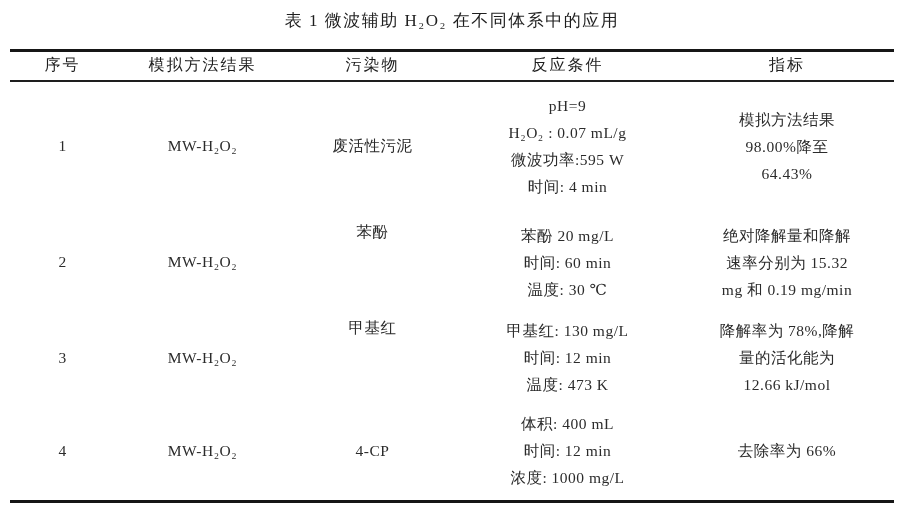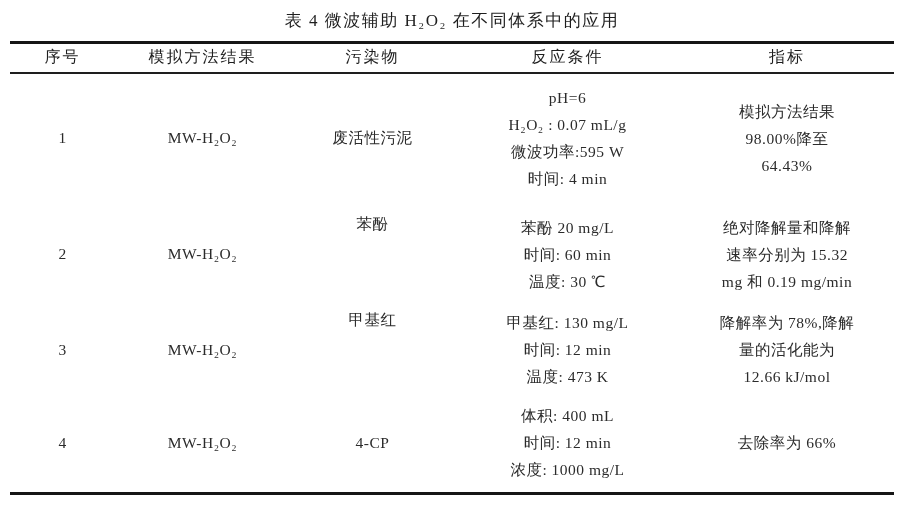--- a/index.html
+++ b/index.html
@@ -16,24 +16,23 @@
     font-size:17px;
     padding-top:9px;
     height:32px;
     letter-spacing:1.5px;
     color:#1e1e1e;
   }
   table.tbl{
     border-collapse:collapse;
     table-layout:fixed;
     width:884px;
-    margin:0 10px;
+    margin:8px 10px;
     border-top:3px solid #161616;
     border-bottom:3px solid #161616;
-    font-family:Liberation Serif, serif;
   }
   col.c1{width:105px;}
   col.c2{width:175px;}
   col.c3{width:165px;}
   col.c4{width:225px;}
   col.c5{width:214px;}
   thead tr{
     height:30px;
     border-bottom:2px solid #1e1e1e;
   }
@@ -56,21 +55,21 @@
   tr.row-2{height:103px;}
   tr.row-3{height:88px;}
   tr.row-4{height:100px;}
   .line{line-height:27px;}
   td.v-top-a{vertical-align:top;padding-top:11px;}
   td.v-top-b{vertical-align:top;padding-top:4px;}
 </style>
 </head>
 <body>
 
-<div class="title">表 4  微波辅助 H₂O₂ 在不同体系中的应用</div>
+<div class="title">表 1  微波辅助 H₂O₂ 在不同体系中的应用</div>
 
 <table class="tbl">
   <colgroup>
     <col class="c1">
       <col class="c2">
       <col class="c3">
       <col class="c4">
       <col class="c5">
   </colgroup>
   <thead>
@@ -81,21 +80,21 @@
       <th>反应条件</th>
       <th>指标</th>
     </tr>
   </thead>
   <tbody>
     <tr class="row-1">
       <td>1</td>
       <td>MW-H₂O₂</td>
       <td>废活性污泥</td>
       <td>
-        <div class="line">pH=6</div>
+        <div class="line">pH=9</div>
         <div class="line">H₂O₂ : 0.07 mL/g</div>
         <div class="line">微波功率:595 W</div>
         <div class="line">时间: 4 min</div>
       </td>
       <td>
         <div class="line">模拟方法结果</div>
         <div class="line">98.00%降至</div>
         <div class="line">64.43%</div>
       </td>
     </tr>

